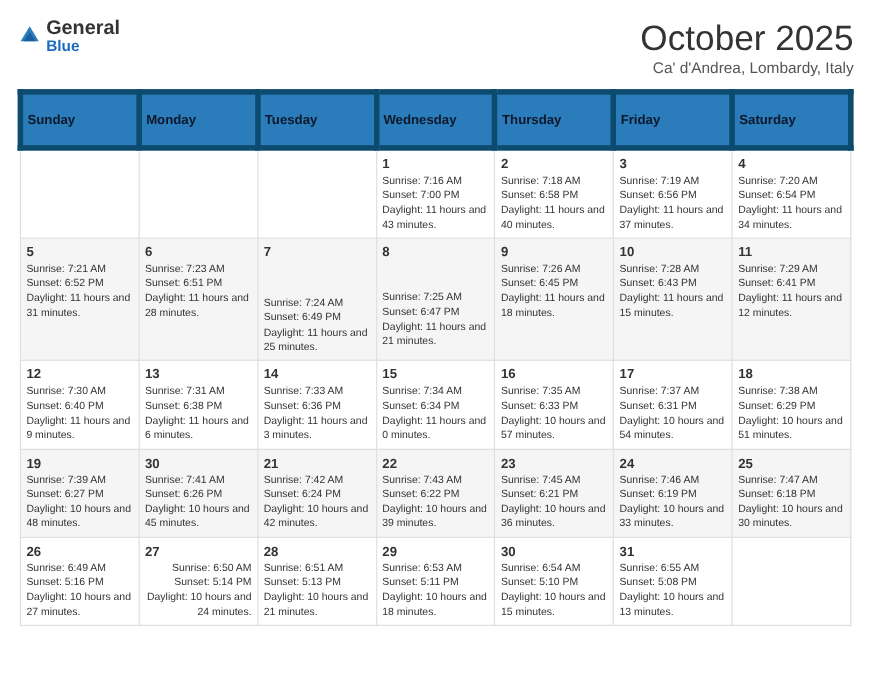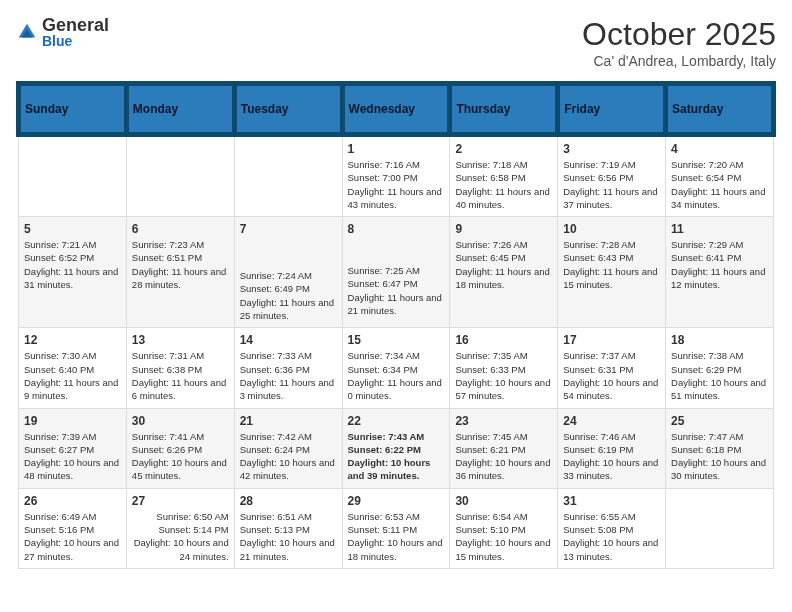--- a/index.html
+++ b/index.html
@@ -262,21 +262,21 @@
 Daylight: 10 hours and 45 minutes.</div>
         </td>
         <td>
           <span class="day-number">21</span>
           <div class="day-info" style="white-space: pre-line;">Sunrise: 7:42 AM
 Sunset: 6:24 PM
 Daylight: 10 hours and 42 minutes.</div>
         </td>
         <td>
           <span class="day-number">22</span>
-          <div class="day-info" style="white-space: pre-line; font-weight: bold;">Sunrise: 7:43 AM
+          <div class="day-info" style="white-space: pre-line;">Sunrise: 7:43 AM
 Sunset: 6:22 PM
 Daylight: 10 hours and 39 minutes.</div>
         </td>
         <td>
           <span class="day-number">23</span>
           <div class="day-info" style="white-space: pre-line;">Sunrise: 7:45 AM
 Sunset: 6:21 PM
 Daylight: 10 hours and 36 minutes.</div>
         </td>
         <td>

